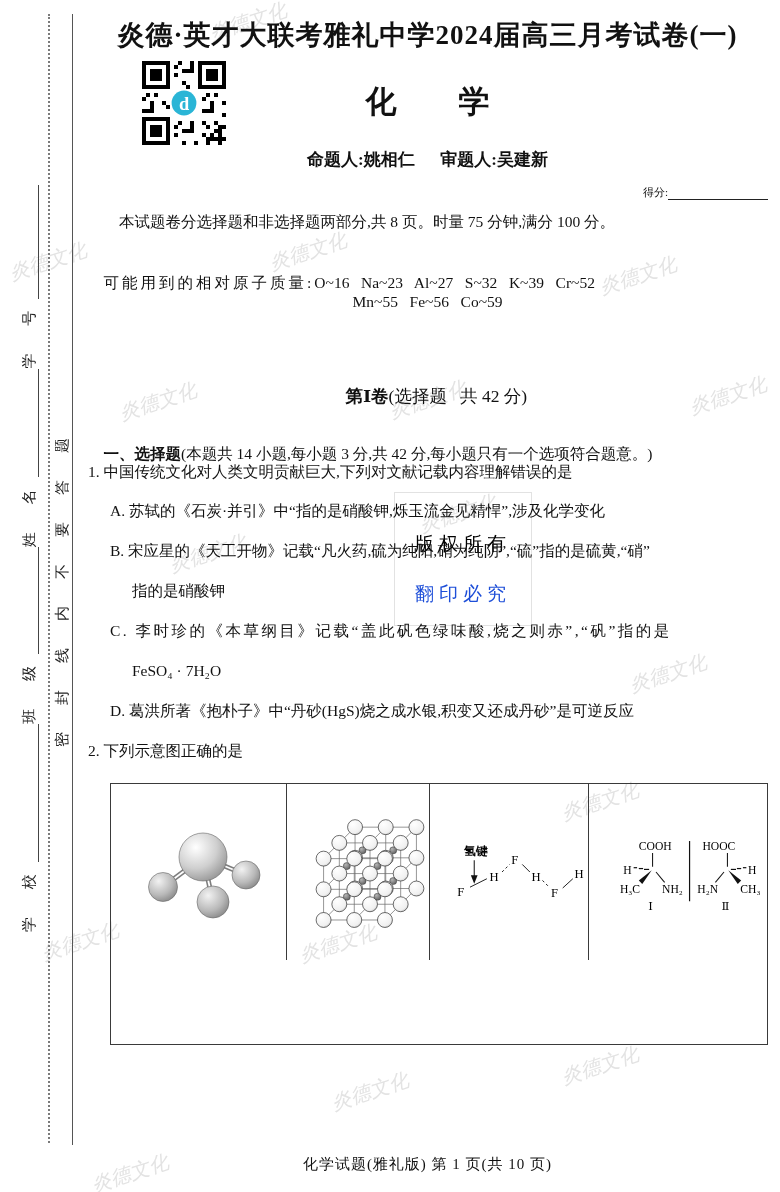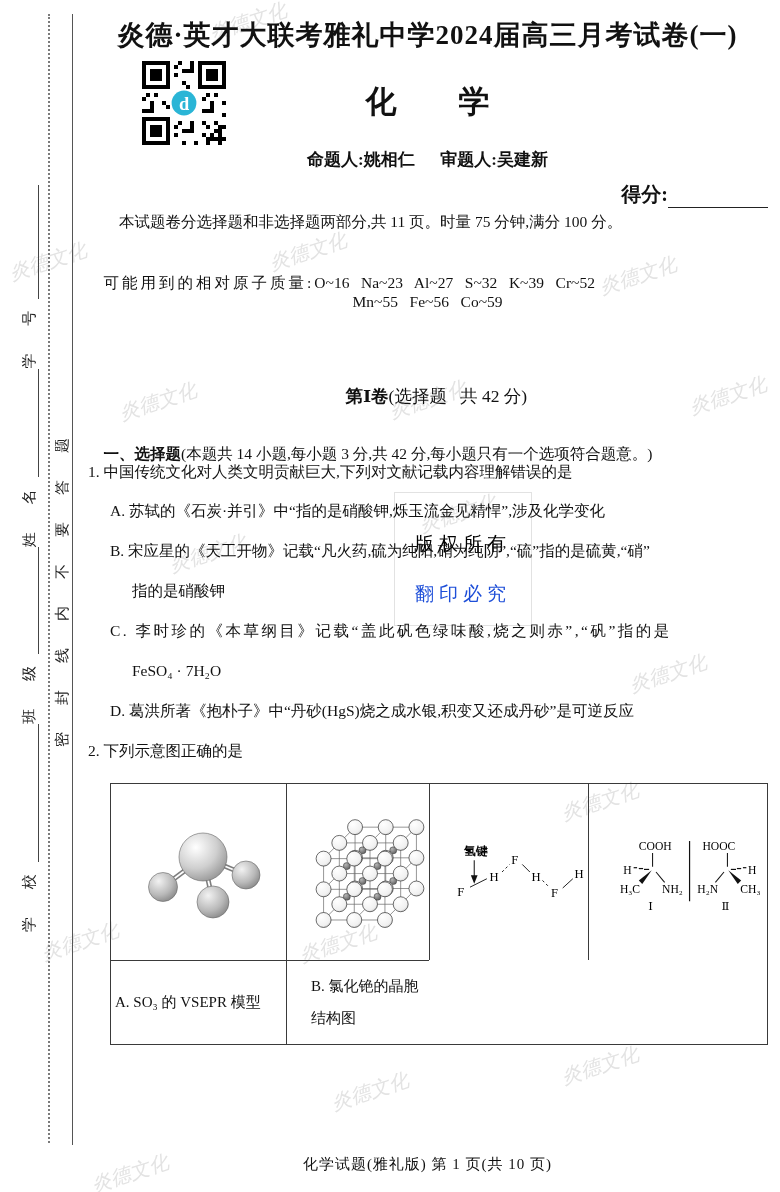--- a/index.html
+++ b/index.html
@@ -18,21 +18,21 @@
   .rot{transform-origin:0 0;transform:rotate(-90deg);}
   .fields{left:17px;top:932px;width:747px;height:22px;display:flex;align-items:flex-end;font-size:15px;color:#222;}
   .fields .lab{letter-spacing:12px;white-space:nowrap;}
   .fields .blank{display:inline-block;border-bottom:1.2px solid #444;height:16px;}
   .seal{left:53px;top:747px;width:360px;height:20px;font-size:15px;letter-spacing:27px;color:#222;white-space:nowrap;}
 
   
   .htitle{top:17px;font-size:27px;font-weight:800;letter-spacing:1px;}
   .subject{top:81px;font-size:31px;font-weight:bold;}
   .setters{top:149px;font-size:17px;font-weight:bold;}
-  .score{left:450px;width:318px;top:181px;text-align:right;font-size:20px;font-weight:bold;}
+  .score{left:450px;width:318px;top:181px;text-align:right;font-size:11px;font-weight:normal;}
   .score .blank{display:inline-block;width:100px;border-bottom:1.2px solid #222;height:18px;vertical-align:bottom;}
 
   
   .wm{position:absolute;color:#e3e3e3;font-size:20px;font-style:italic;transform:rotate(-18deg);pointer-events:none;white-space:nowrap;z-index:0;}
   .wmbox{left:394px;top:492px;width:136px;height:132px;border:1px solid #e2e2e2;z-index:0;}
   .wmbox .l1{position:absolute;left:0;width:100%;top:38px;text-align:center;color:#000000;font-size:19px;letter-spacing:5px;}
   .wmbox .l2{position:absolute;left:0;width:100%;top:88px;text-align:center;color:#1d4ed8;font-size:19px;letter-spacing:5px;}
   .content{position:relative;z-index:1;}
 
   
@@ -163,21 +163,21 @@
       </svg>
   </div>
 
   <div class="abs ctr subject line">化        学</div>
   <div class="abs ctr setters line">命题人:姚相仁      审题人:吴建新</div>
 
   <div class="abs score">
     <span>得分:</span><span class="blank"></span>
   </div>
 
-  <div class="abs line" style="left:119px;top:212px">本试题卷分选择题和非选择题两部分,共 11 页。时量 75 分钟,满分 100 分。</div>
+  <div class="abs line" style="left:119px;top:212px">本试题卷分选择题和非选择题两部分,共 8 页。时量 75 分钟,满分 100 分。</div>
 
   <div class="abs line" style="left:88px;top:252px">
     <span style="letter-spacing:3px">可能用到的相对原子质量:</span><span>O~16   Na~23   Al~27   S~32   K~39   Cr~52</span>
   </div>
   <div class="abs ctr line" style="top:292px">Mn~55   Fe~56   Co~59</div>
 
   <div class="abs ctr line" style="top:361px;font-size:17.5px">
     <span class="b">第Ⅰ卷</span><span>(选择题   共 42 分)</span>
   </div>
 
@@ -350,18 +350,16 @@
             <line x1="137" y1="85" x2="143" y2="85"></line>
           </g>
         <polygon points="134,86 149,98 145,102" fill="#111"></polygon>
         <text x="148" y="112">CH₃</text>
         <line x1="129" y1="88" x2="119" y2="100" stroke="#111" stroke-width="1.2"></line>
         <text x="98" y="112">H₂N</text>
         <text x="126" y="132">Ⅱ</text>
       </svg>
     </div>
 
-    <div class="cell bt cap">A. SO₃ 的 VSEPR 模型</div>
-    <div class="cell bt bl cap">B. 氯化铯的晶胞结构图</div>
   </div>
 
   <div class="abs ctr footer">化学试题(雅礼版)   第 1 页(共 10 页)</div>
 </div>
 
 </body></html>

